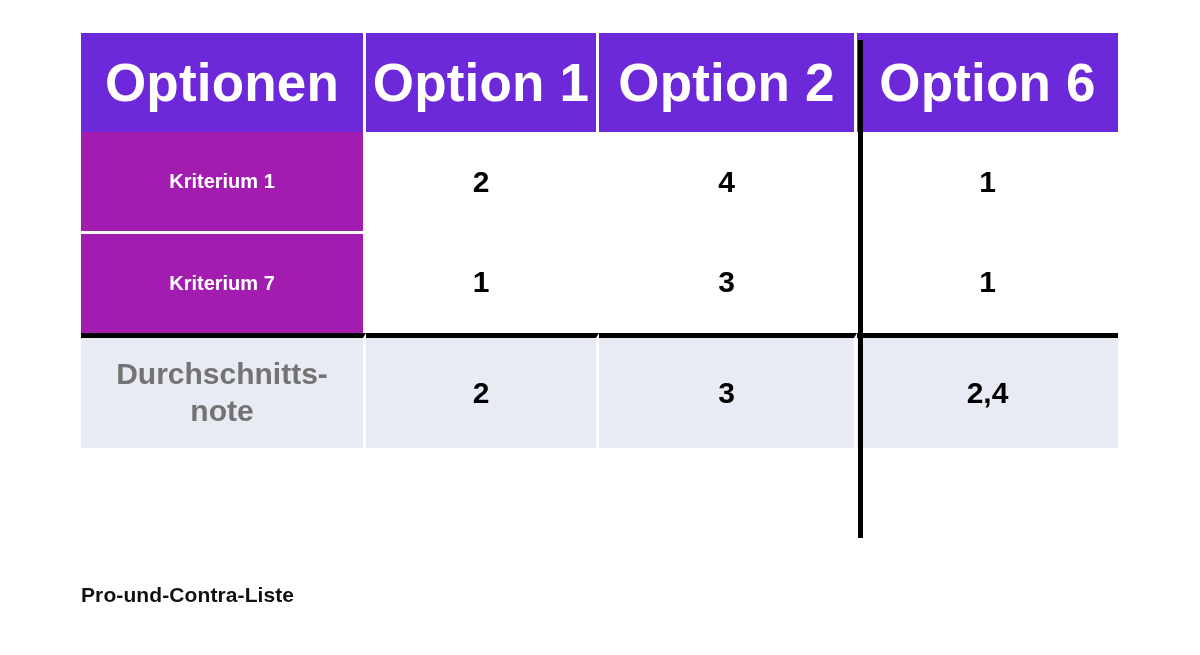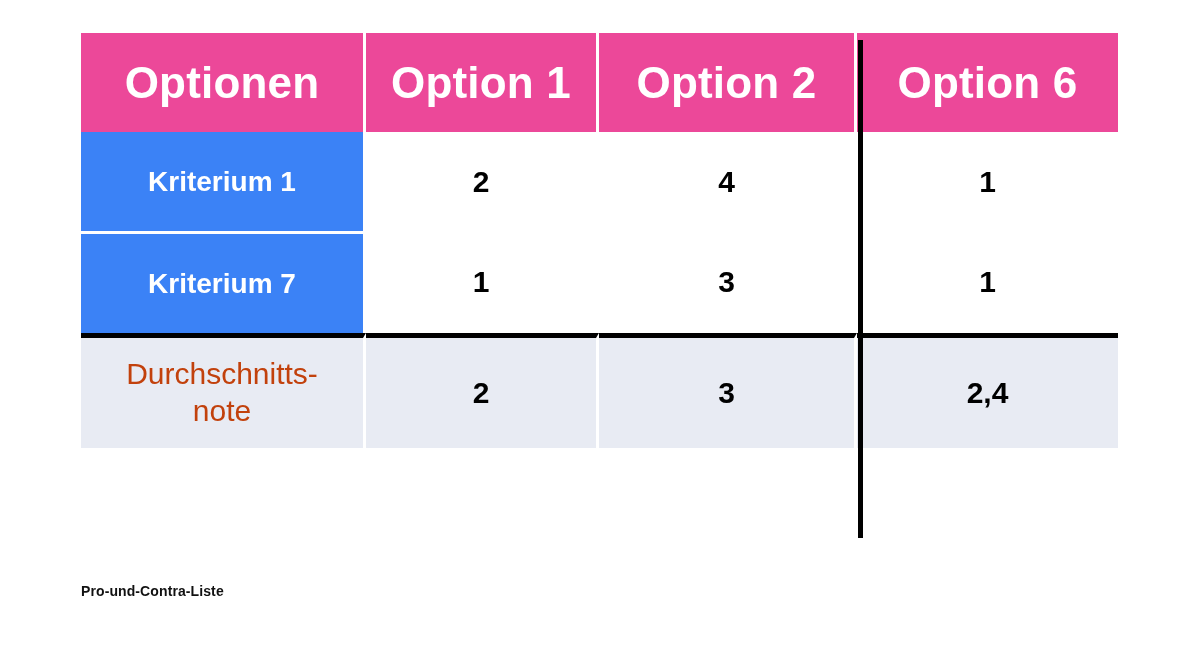--- a/index.html
+++ b/index.html
@@ -33,23 +33,23 @@
   }
 
   table.matrix col.c-label   { width: 285px; }
   table.matrix col.c-opt1    { width: 233px; }
   table.matrix col.c-opt2    { width: 258px; }
   table.matrix col.c-opt3    { width: 261px; }
 
   
   tr.head-row th {
     height: 99px;
-    background: #ec4899;
+    background: #6d28d9;
     color: #ffffff;
-    font-size: 44px;
+    font-size: 53px;
     font-weight: bold;
     text-align: center;
     vertical-align: middle;
     padding: 0;
     border-right: 3px solid #ffffff;
     letter-spacing: .2px;
   }
   tr.head-row th.last-col { border-right: none; }
 
   
@@ -57,23 +57,23 @@
     height: 99px;
     padding: 0;
     vertical-align: middle;
     text-align: center;
     background: #ffffff;
     border-right: 3px solid #ffffff;
   }
   tr.crit-row td.last-col { border-right: none; }
 
   tr.crit-row td.rowlabel {
-    background: #3b82f6;
+    background: #a21caf;
     color: #ffffff;
-    font-size: 28px;
+    font-size: 20px;
     font-weight: bold;
   }
   tr.crit-row td.val {
     color: #000000;
     font-size: 30px;
     font-weight: bold;
   }
   
   tr.crit-row + tr.crit-row td.rowlabel,
   tr.head-row + tr.crit-row td.rowlabel {
@@ -85,23 +85,23 @@
     height: 110px;
     padding: 0;
     vertical-align: middle;
     text-align: center;
     background: #e8ebf3;
     border-top: 5px solid #000000;
     border-right: 3px solid #ffffff;
   }
   tr.sum-row td.last-col { border-right: none; }
   tr.sum-row td.rowlabel {
-    color: #c2410c;
+    color: #737373;
     font-size: 30px;
-    font-weight: normal;
+    font-weight: bold;
     line-height: 1.22;
     padding: 0 26px;
   }
   tr.sum-row td.val {
     color: #000000;
     font-size: 30px;
     font-weight: bold;
   }
 
   
@@ -113,21 +113,21 @@
     height: 498px;
     background: #000000;
     pointer-events: none;
   }
 
   
   #caption {
     position: absolute;
     left: 81px;
     top: 583px;
-    font-size: 14px;
+    font-size: 21px;
     font-weight: bold;
     color: #111111;
     letter-spacing: .1px;
   }
 </style>
 </head>
 <body>
 
 <div id="matrix-wrap">
 

